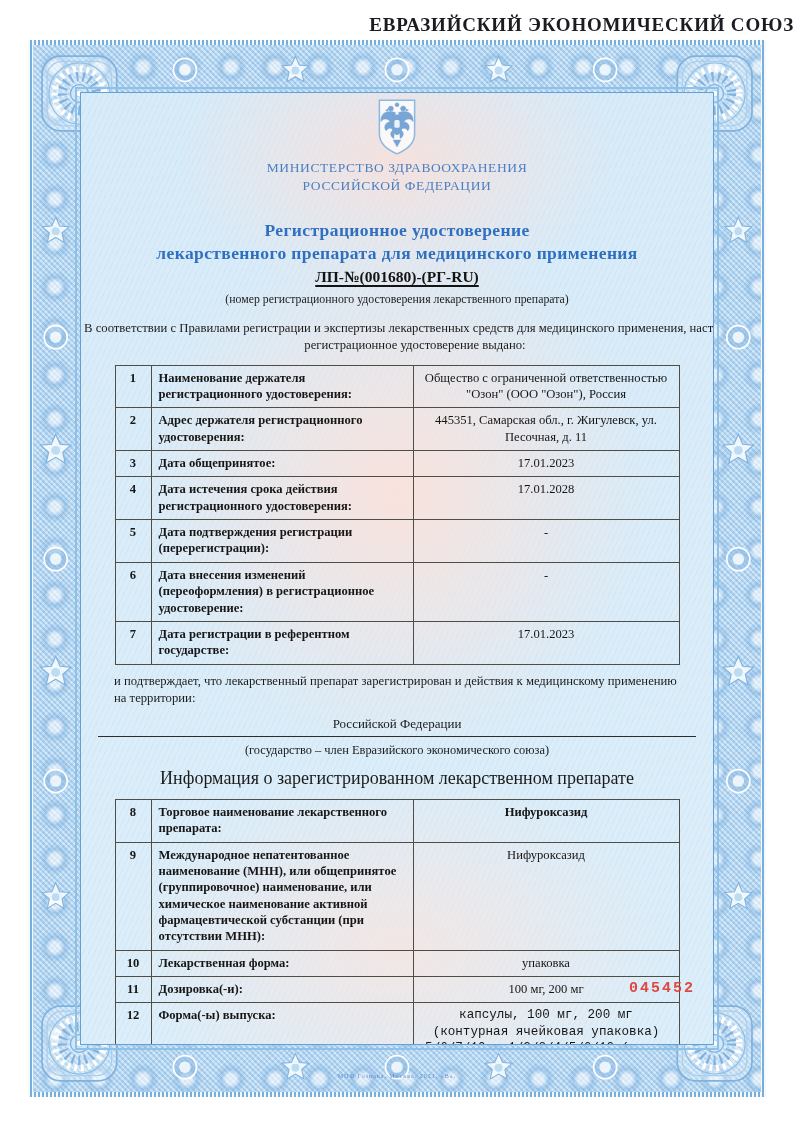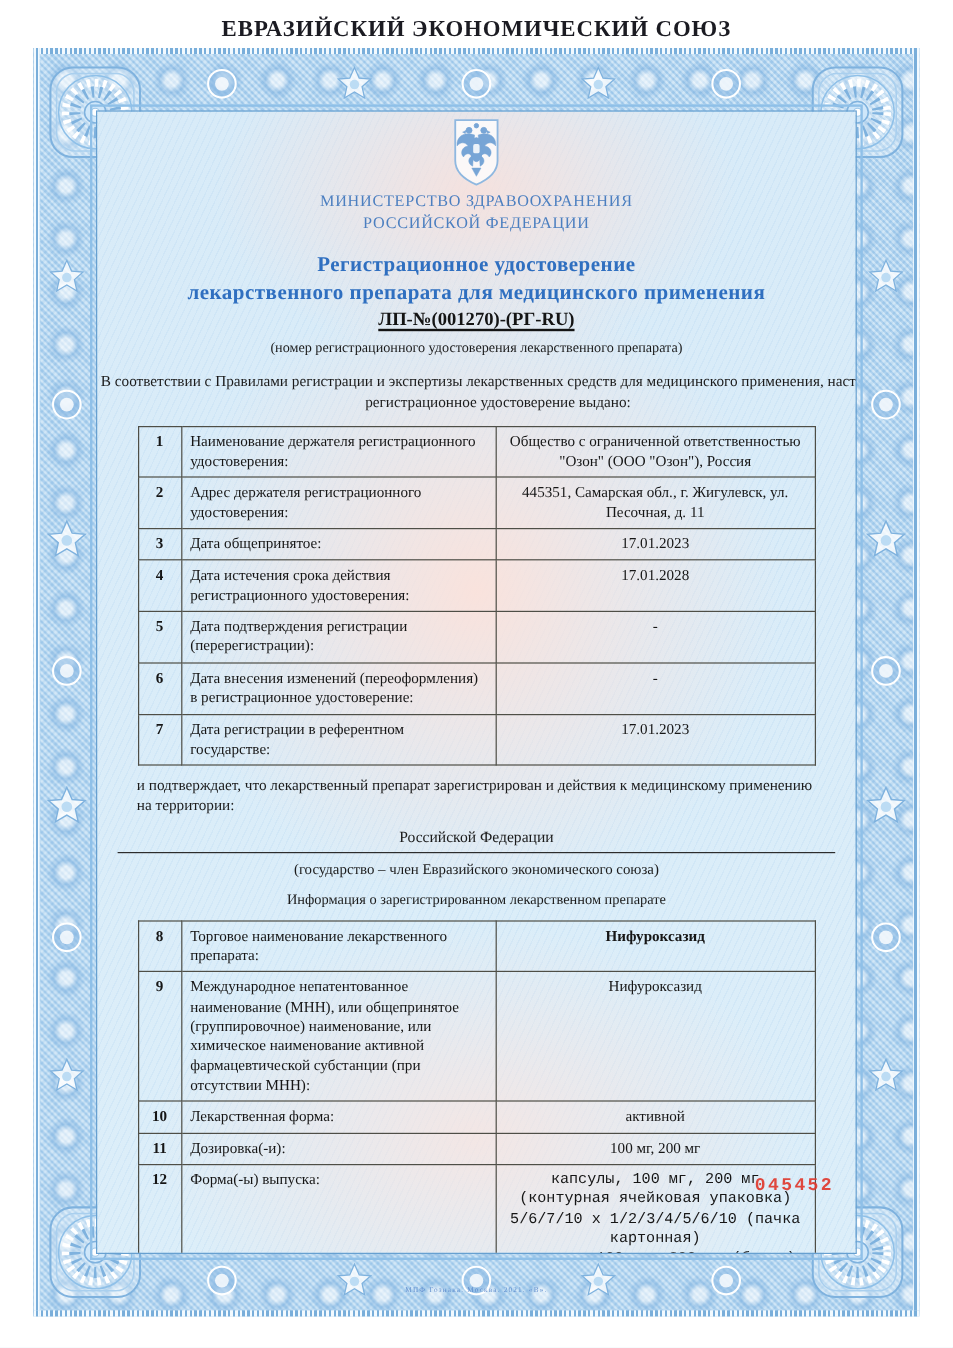--- a/index.html
+++ b/index.html
@@ -8,21 +8,21 @@
 
   .page {
     position: relative;
     width: 794px; height: 1123px;
     background: #ffffff;
     overflow: hidden;
   }
 
   .eaeu-title {
     position: absolute; top: 14px; left: 0; right: 0;
-    text-align: center;
+    text-align: right;
     font-size: 19px; font-weight: bold; letter-spacing: .8px;
     color: #1b1b22;
     z-index: 5;
   }
 
   
   .frame {
     position: absolute; left: 28px; top: 40px;
     width: 738px; height: 1057px;
     background-color: #b3d7f1;
@@ -52,21 +52,21 @@
     text-align: center;
   }
 
   
   .emblem { margin: 4px auto 2px; display: block; }
   .ministry {
     color: #4c7fc0; font-size: 13.5px; letter-spacing: .6px;
     line-height: 1.3; margin-top: 2px;
   }
   .doc-title {
-    margin-top: 15px;
+    margin-top: 25px;
     color: #2f6fc0; font-weight: bold; font-size: 17.5px;
     letter-spacing: .4px; line-height: 1.32;
   }
   .reg-number {
     margin-top: 3px;
     font-size: 15.5px; font-weight: bold; color: #141414;
     text-decoration: underline; text-underline-offset: 3px; text-decoration-thickness: 1.5px;
   }
   .reg-caption { margin-top: 6px; font-size: 11.8px; color: #1b1b1b; }
   .intro {
@@ -84,35 +84,35 @@
   table.cert col.c-num { width: 36px; }
   table.cert col.c-label { width: 262px; }
   table.cert col.c-value { width: 266px; }
   table.cert td {
     border: 1px solid #4e4e46;
     vertical-align: top;
     padding: 4px 7px 5px;
     line-height: 1.3;
   }
   td.num { text-align: center; font-weight: bold; }
-  td.label { font-weight: normal; margin-left: 40px; }
+  td.label { font-weight: bold; margin-left: 40px; }
   td.value { text-align: center; }
   tr.v-left td.value { text-align: center; font-family: Liberation Mono, monospace; }
   tr.v-bold td.value { font-weight: bold; }
   td.value.pre { white-space: pre-line; }
 
   
   .confirm {
     width: 566px; margin: 8px auto 0; text-align: left;
     font-size: 12.7px; line-height: 1.35; color: #1b1b1b;
   }
   .territory { margin-top: 9px; font-size: 13px; color: #1b1b1b; }
   .territory-rule { width: 598px; margin: 4px auto 0; border-top: 1px solid #2c2c2c; height: 0; }
   .territory-caption { margin-top: 6px; font-size: 12.4px; color: #1b1b1b; }
-  .info-heading { margin-top: 10px; font-size: 12px; color: #1b1b1b; }
+  .info-heading { margin-top: 10px; font-size: 18px; color: #1b1b1b; }
 
   
   .serial {
     position: absolute; left: 629px; top: 980px; z-index: 6;
     font-family: "Liberation Mono", monospace;
     font-size: 15px; font-weight: bold; letter-spacing: 2px;
     color: #e03a2f; opacity: .92;
   }
   .microtext {
     position: absolute; left: 0; right: 0; bottom: 13px; z-index: 4;
@@ -207,21 +207,21 @@
       <div class="ministry">
         <div>МИНИСТЕРСТВО ЗДРАВООХРАНЕНИЯ</div>
         <div>РОССИЙСКОЙ ФЕДЕРАЦИИ</div>
       </div>
 
       <div class="doc-title">
         <div>Регистрационное удостоверение</div>
         <div>лекарственного препарата для медицинского применения</div>
       </div>
 
-      <div class="reg-number">ЛП-№(001270)-(РГ-RU)</div>
+      <div class="reg-number">ЛП-№(001680)-(РГ-RU)</div>
       <div class="reg-caption">(номер регистрационного удостоверения лекарственного препарата)</div>
 
       <div class="intro">В соответствии с Правилами регистрации и экспертизы лекарственных средств для медицинского применения, настоящее регистрационное удостоверение выдано:</div>
 
       <table class="cert">
         <colgroup>
             <col class="c-num">
             <col class="c-label">
             <col class="c-value">
           </colgroup>
@@ -283,21 +283,21 @@
             <td class="value">Нифуроксазид</td>
           </tr>
           <tr>
             <td class="num">9</td>
             <td class="label">Международное непатентованное наименование (МНН), или общепринятое (группировочное) наименование, или химическое наименование активной фармацевтической субстанции (при отсутствии МНН):</td>
             <td class="value">Нифуроксазид</td>
           </tr>
           <tr>
             <td class="num">10</td>
             <td class="label">Лекарственная форма:</td>
-            <td class="value">активной</td>
+            <td class="value">упаковка</td>
           </tr>
           <tr>
             <td class="num">11</td>
             <td class="label">Дозировка(-и):</td>
             <td class="value">100 мг, 200 мг</td>
           </tr>
           <tr class="v-left">
             <td class="num">12</td>
             <td class="label">Форма(-ы) выпуска:</td>
             <td class="value pre">капсулы, 100 мг, 200 мг (контурная ячейковая упаковка) 5/6/7/10 x 1/2/3/4/5/6/10 (пачка картонная)

